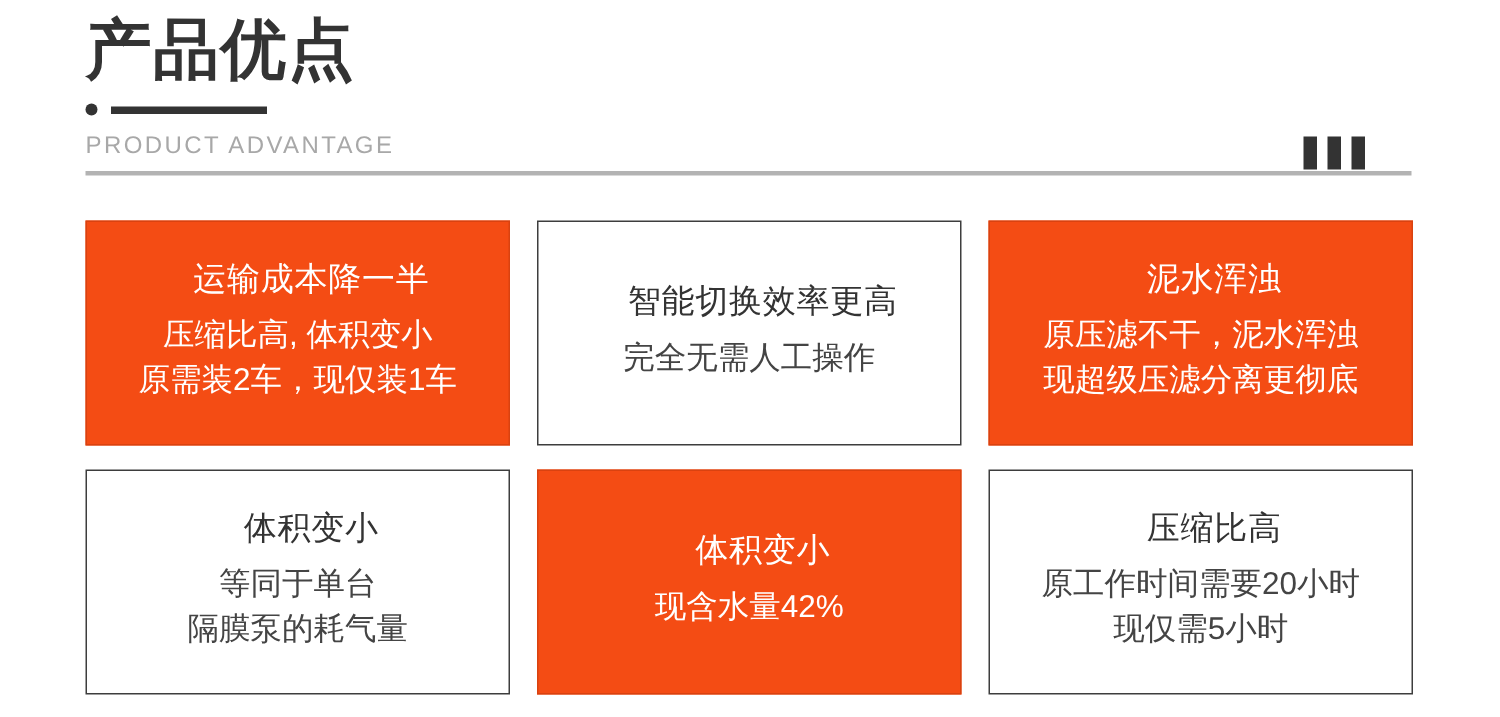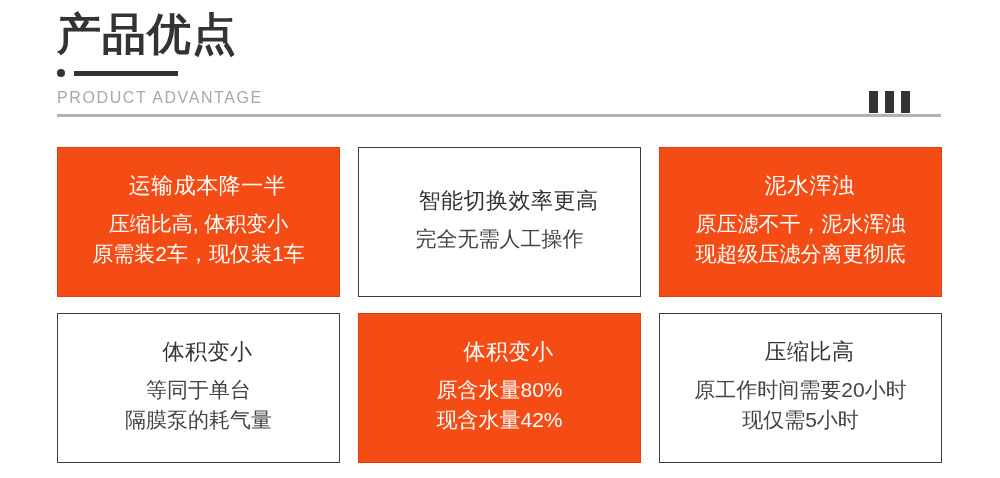--- a/index.html
+++ b/index.html
@@ -183,21 +183,20 @@
     </div>
 
     <div class="card light">
       <div class="card-title">体积变小</div>
       <div class="card-line">等同于单台</div>
       <div class="card-line">隔膜泵的耗气量</div>
     </div>
 
     <div class="card accent">
       <div class="card-title">体积变小</div>
-      <div class="card-line">原含水量80%</div>
       <div class="card-line">现含水量42%</div>
     </div>
 
     <div class="card light">
       <div class="card-title">压缩比高</div>
       <div class="card-line">原工作时间需要20小时</div>
       <div class="card-line">现仅需5小时</div>
     </div>
 
   </div>

